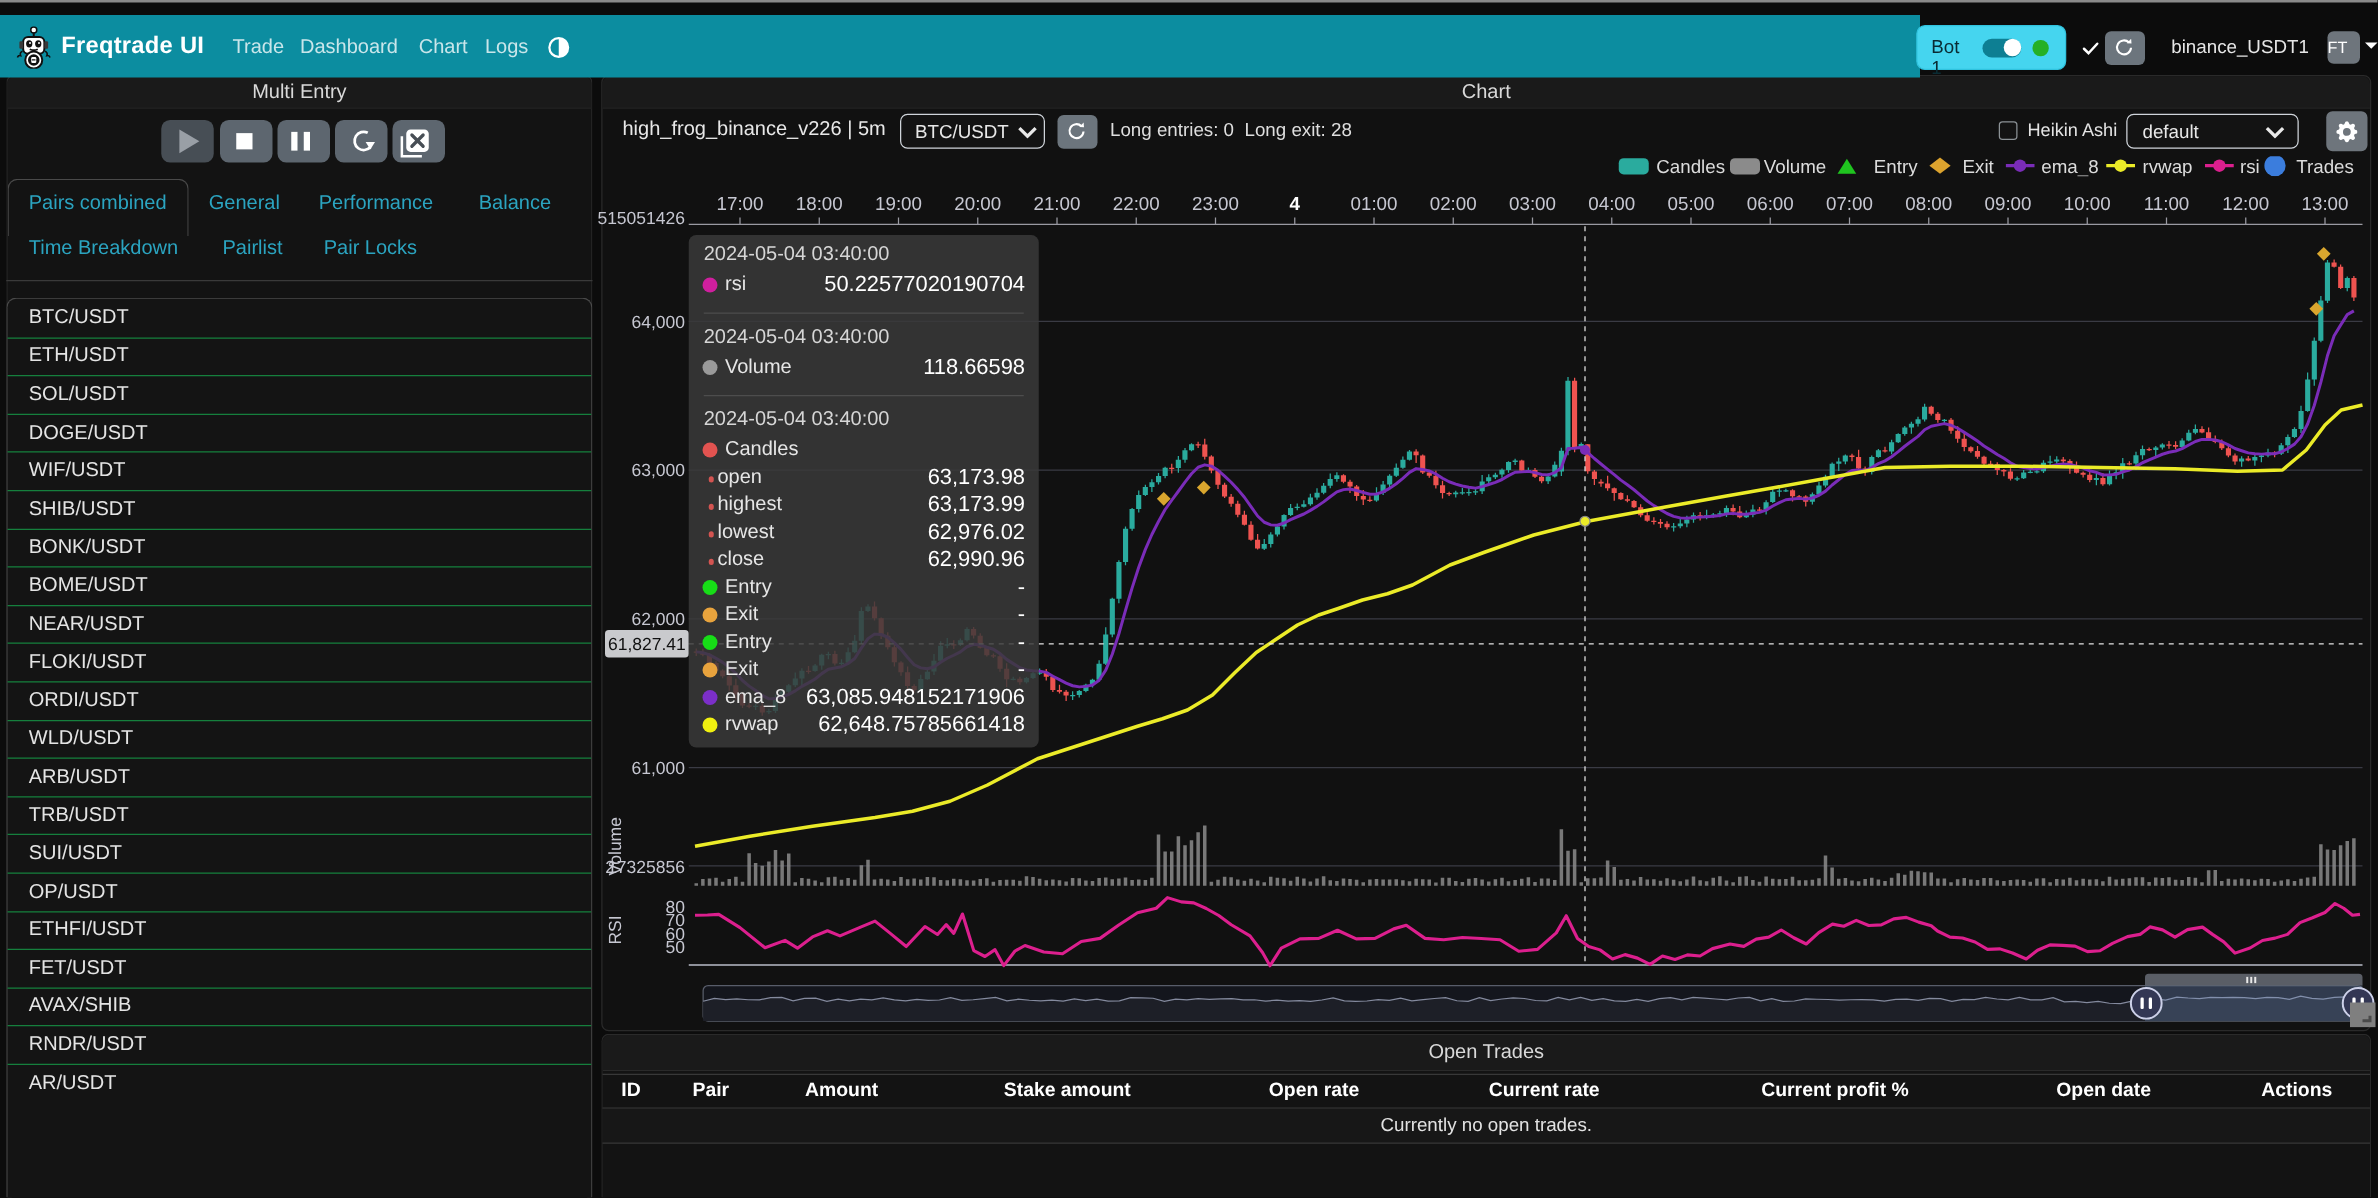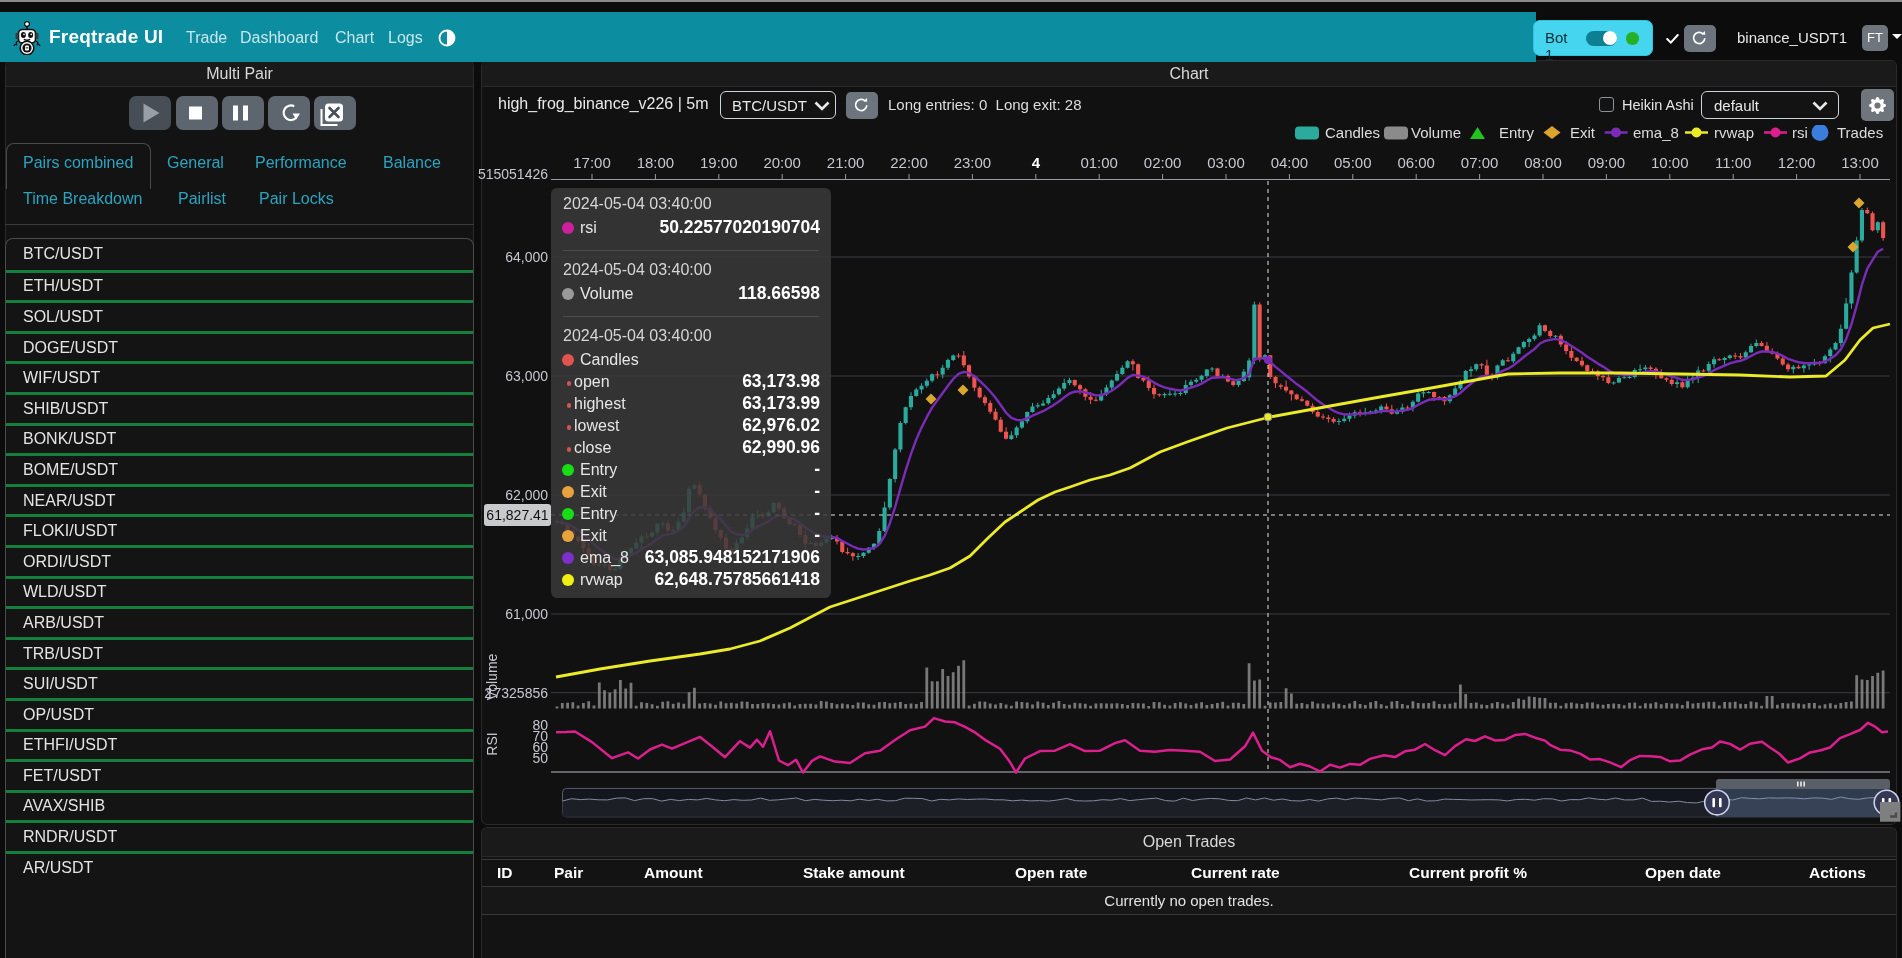--- a/index.html
+++ b/index.html
@@ -13,33 +13,33 @@
 .card{position:absolute;background:#131313;border:1px solid #2a2a2a;border-radius:6px}
 .cardhead{height:26px;border-bottom:1px solid #2a2a2a;background:#1a1a1a;border-radius:6px 6px 0 0;
  text-align:center;font-size:16px;color:#d9d9d9;line-height:25px}
 
 #leftcard{left:5px;top:60px;width:469px;height:898px;border-radius:6px 6px 0 0;border-bottom:none}
 .cbtn{position:absolute;top:96px;width:42px;height:33.5px;background:#5d666f;border-radius:7px}
 .tab{position:absolute;font-size:16px;color:#2ba4c0}
 #activetab{position:absolute;left:6px;top:143px;width:145px;height:46px;border:1px solid #4a4a4a;border-bottom:none;border-radius:8px 8px 0 0}
 #tabsep{position:absolute;left:5px;top:224px;width:469px;height:1px;background:#3a3a3a}
 #pairlist{position:absolute;left:5px;top:238px;width:469px;height:720px;border:1px solid #4a4a4a;border-bottom:none;border-radius:8px 8px 0 0;background:#141414}
-.prow{height:30.6px;border-top:3px solid #15803d;font-size:16px;color:#e4e4e4;padding-left:17px;display:flex;align-items:center}
+.prow{height:30.6px;border-top:1px solid #15803d;font-size:16px;color:#e4e4e4;padding-left:17px;display:flex;align-items:center}
 .prow:first-child{border-top:none}
 
 #chartcard{left:481px;top:60px;width:1416px;height:765px;background:#111111}
 #tradecard{left:481px;top:827px;width:1416px;height:131px;border-bottom:none;border-radius:6px 6px 0 0}
 
 #tooltip{position:absolute;left:551px;top:188px;width:280px;height:410px;background:rgba(58,58,58,0.85);
  border-radius:6px;z-index:10;font-size:16px;color:#e6e6e6}
 .ttrow{position:absolute;left:10px;right:11px;height:22px}
 .ttrow .lab{position:absolute;left:0;top:2px}
 .ttrow .dot{position:absolute;left:1px;top:5px;width:12px;height:12px;border-radius:50%}
 .ttrow .mdot{position:absolute;left:5.5px;top:10px;width:4.5px;height:4.5px;border-radius:50%;background:#d35451}
-.ttrow .val{position:absolute;right:0;top:0px;font-size:17.5px;font-weight:bold;color:#fff}
+.ttrow .val{position:absolute;right:0;top:0px;font-size:17.5px;font-weight:normal;color:#fff}
 .ttdate{position:absolute;left:12px;height:22px;color:#d6d6d6}
 .ttsep{position:absolute;left:12px;right:12px;height:1px;background:rgba(255,255,255,0.13)}
 
 .th{position:absolute;top:864px;font-size:15.5px;font-weight:bold;color:#fff;z-index:6}
 </style></head><body>
 <div id="topstrip"></div>
 <div id="nav">
 
   <svg class="abs" style="left:12px;top:9px" width="30" height="34" viewBox="0 0 30 34">
     <circle cx="15" cy="3" r="2.4" fill="#fff" stroke="#101010" stroke-width="1.2"></circle>
@@ -76,26 +76,26 @@
   <div class="abs" style="left:1626px;top:20px;width:12.5px;height:12.5px;background:#25b025;border-radius:50%"></div>
   <svg class="abs" style="left:1665px;top:19px" width="15" height="15" viewBox="0 0 15 15">
       <path d="M2.2 8l3.6 3.6l7 -7.6" stroke="#fff" stroke-width="2" fill="none" stroke-linecap="round"></path>
     </svg>
   <div class="abs" style="left:1684px;top:12.5px;width:32px;height:27px;background:#6c757d;border-radius:5px"></div>
   <svg class="abs" style="left:1691px;top:18px" width="17" height="16" viewBox="0 0 17 16">
       <path d="M13.8 8.2a5.6 5.6 0 1 1 -1.6-4.2" fill="none" stroke="#fff" stroke-width="1.7"></path>
       <path d="M13.9 1l0.3 3.8l-3.8 -0.3z" fill="#fff"></path>
     </svg>
   <div class="abs" style="left:1737px;top:17px;font-size:15px;color:rgba(255,255,255,0.9)">binance_USDT1</div>
-  <div class="abs" style="left:1862px;top:13px;width:26px;height:26px;background:#6e757c;border-radius:5px;color:#fff;font-size:13px;text-align:center;line-height:26px">FT</div>
+  <div class="abs" style="left:1862px;top:13px;width:26px;height:26px;background:#6e757c;border-radius:5px;color:#fff;font-size:13px;line-height:26px">FT</div>
   <div class="abs" style="left:1892px;top:22px;width:0;height:0;border-left:5px solid transparent;border-right:5px solid transparent;border-top:5.5px solid #fff"></div>
 </div>
 
 <div id="leftcard" class="card">
-  <div class="cardhead">Multi Pair</div>
+  <div class="cardhead">Multi Entry</div>
 </div>
 <div class="cbtn" style="left:129px;background:#474e55"></div>
 <div class="cbtn" style="left:175.5px"></div>
 <div class="cbtn" style="left:222px"></div>
 <div class="cbtn" style="left:268px"></div>
 <div class="cbtn" style="left:314px"></div>
 <svg class="abs" style="left:129px;top:96px;z-index:6" width="227" height="34" viewBox="0 0 227 34">
   <path d="M14.5 7.5v19l16 -9.5z" fill="#999fa6"></path>
   <rect x="60" y="10.5" width="13" height="13" fill="#fff"></rect>
   <rect x="104" y="9.5" width="5" height="15" fill="#fff"></rect>

